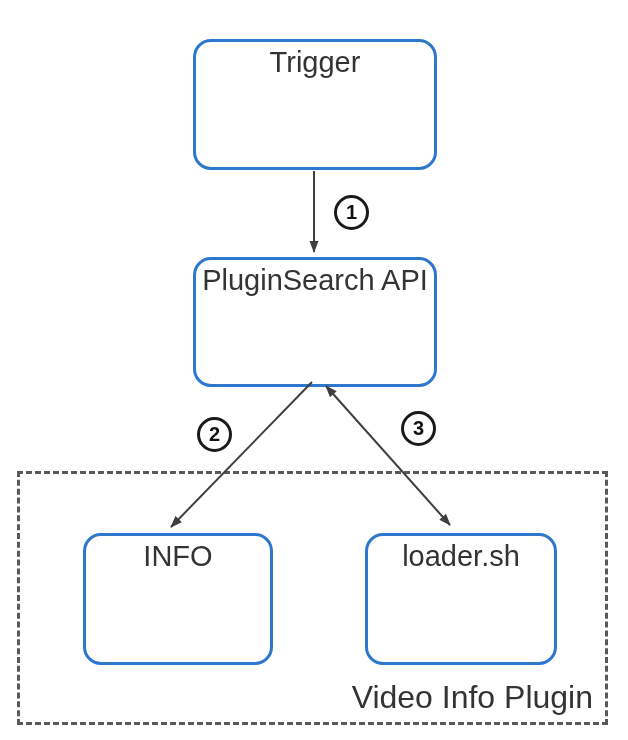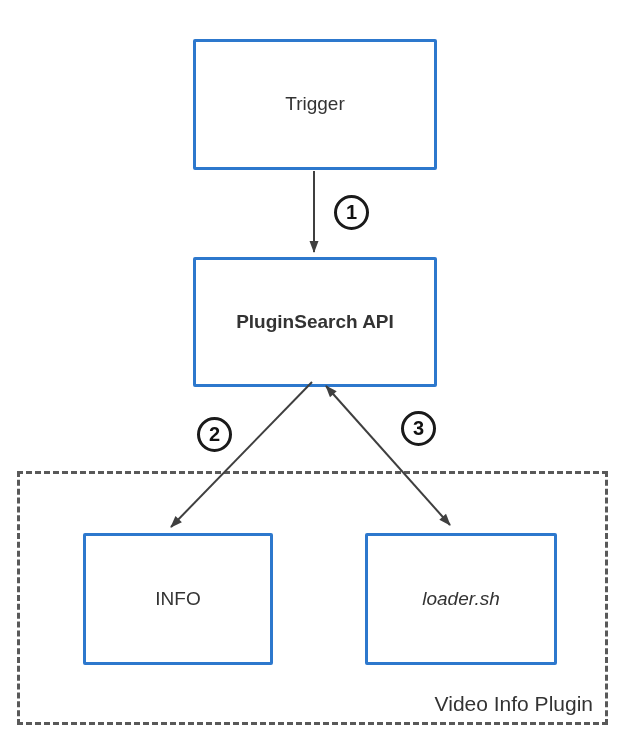--- a/index.html
+++ b/index.html
@@ -14,35 +14,35 @@
   html,body{margin:0;padding:0;background:var(--bg);}
   .stage{
     position:relative;width:628px;height:740px;background:var(--bg);
     font-family:"Liberation Sans",sans-serif;color:var(--text);
     overflow:hidden;
   }
   .node{
     position:absolute;box-sizing:border-box;
     background:var(--node-fill);
     border:3px solid var(--node-border);
-    border-radius:2px;
-    display:flex;flex-direction:column;align-items:center;justify-content:center;
-    font-size:19px;line-height:1.4;text-align:center;
+    border-radius:18px;
+    display:flex;flex-direction:column;align-items:center;justify-content:space-between;
+    font-size:29px;line-height:1.4;text-align:center;
   }
   .node-trigger{left:193px;top:39px;width:244px;height:131px;}
-  .node-api{left:193px;top:257px;width:244px;height:130px;font-weight:bold;}
+  .node-api{left:193px;top:257px;width:244px;height:130px;}
   .node-info{left:65px;top:533px;width:190px;height:132px;margin-left:18px;}
-  .node-loader{left:365px;top:533px;width:192px;height:132px;font-style:italic;}
+  .node-loader{left:365px;top:533px;width:192px;height:132px;}
   .plugin-container{
     position:absolute;left:17px;top:471px;width:591px;height:254px;
     box-sizing:border-box;border:3px dashed var(--container-border);
   }
   .container-label{
     position:absolute;right:12px;bottom:6px;
-    font-size:21px;color:var(--text);white-space:nowrap;
+    font-size:32px;color:var(--text);white-space:nowrap;
   }
   .edges{position:absolute;left:0;top:0;width:628px;height:740px;pointer-events:none;}
   .badge{
     position:absolute;box-sizing:border-box;
     width:35px;height:35px;border-radius:50%;
     border:3px solid var(--badge-border);background:#fff;
     display:flex;align-items:center;justify-content:center;
     font-size:20px;font-weight:bold;color:#111;
   }
   .badge-1{left:334px;top:195px;}

